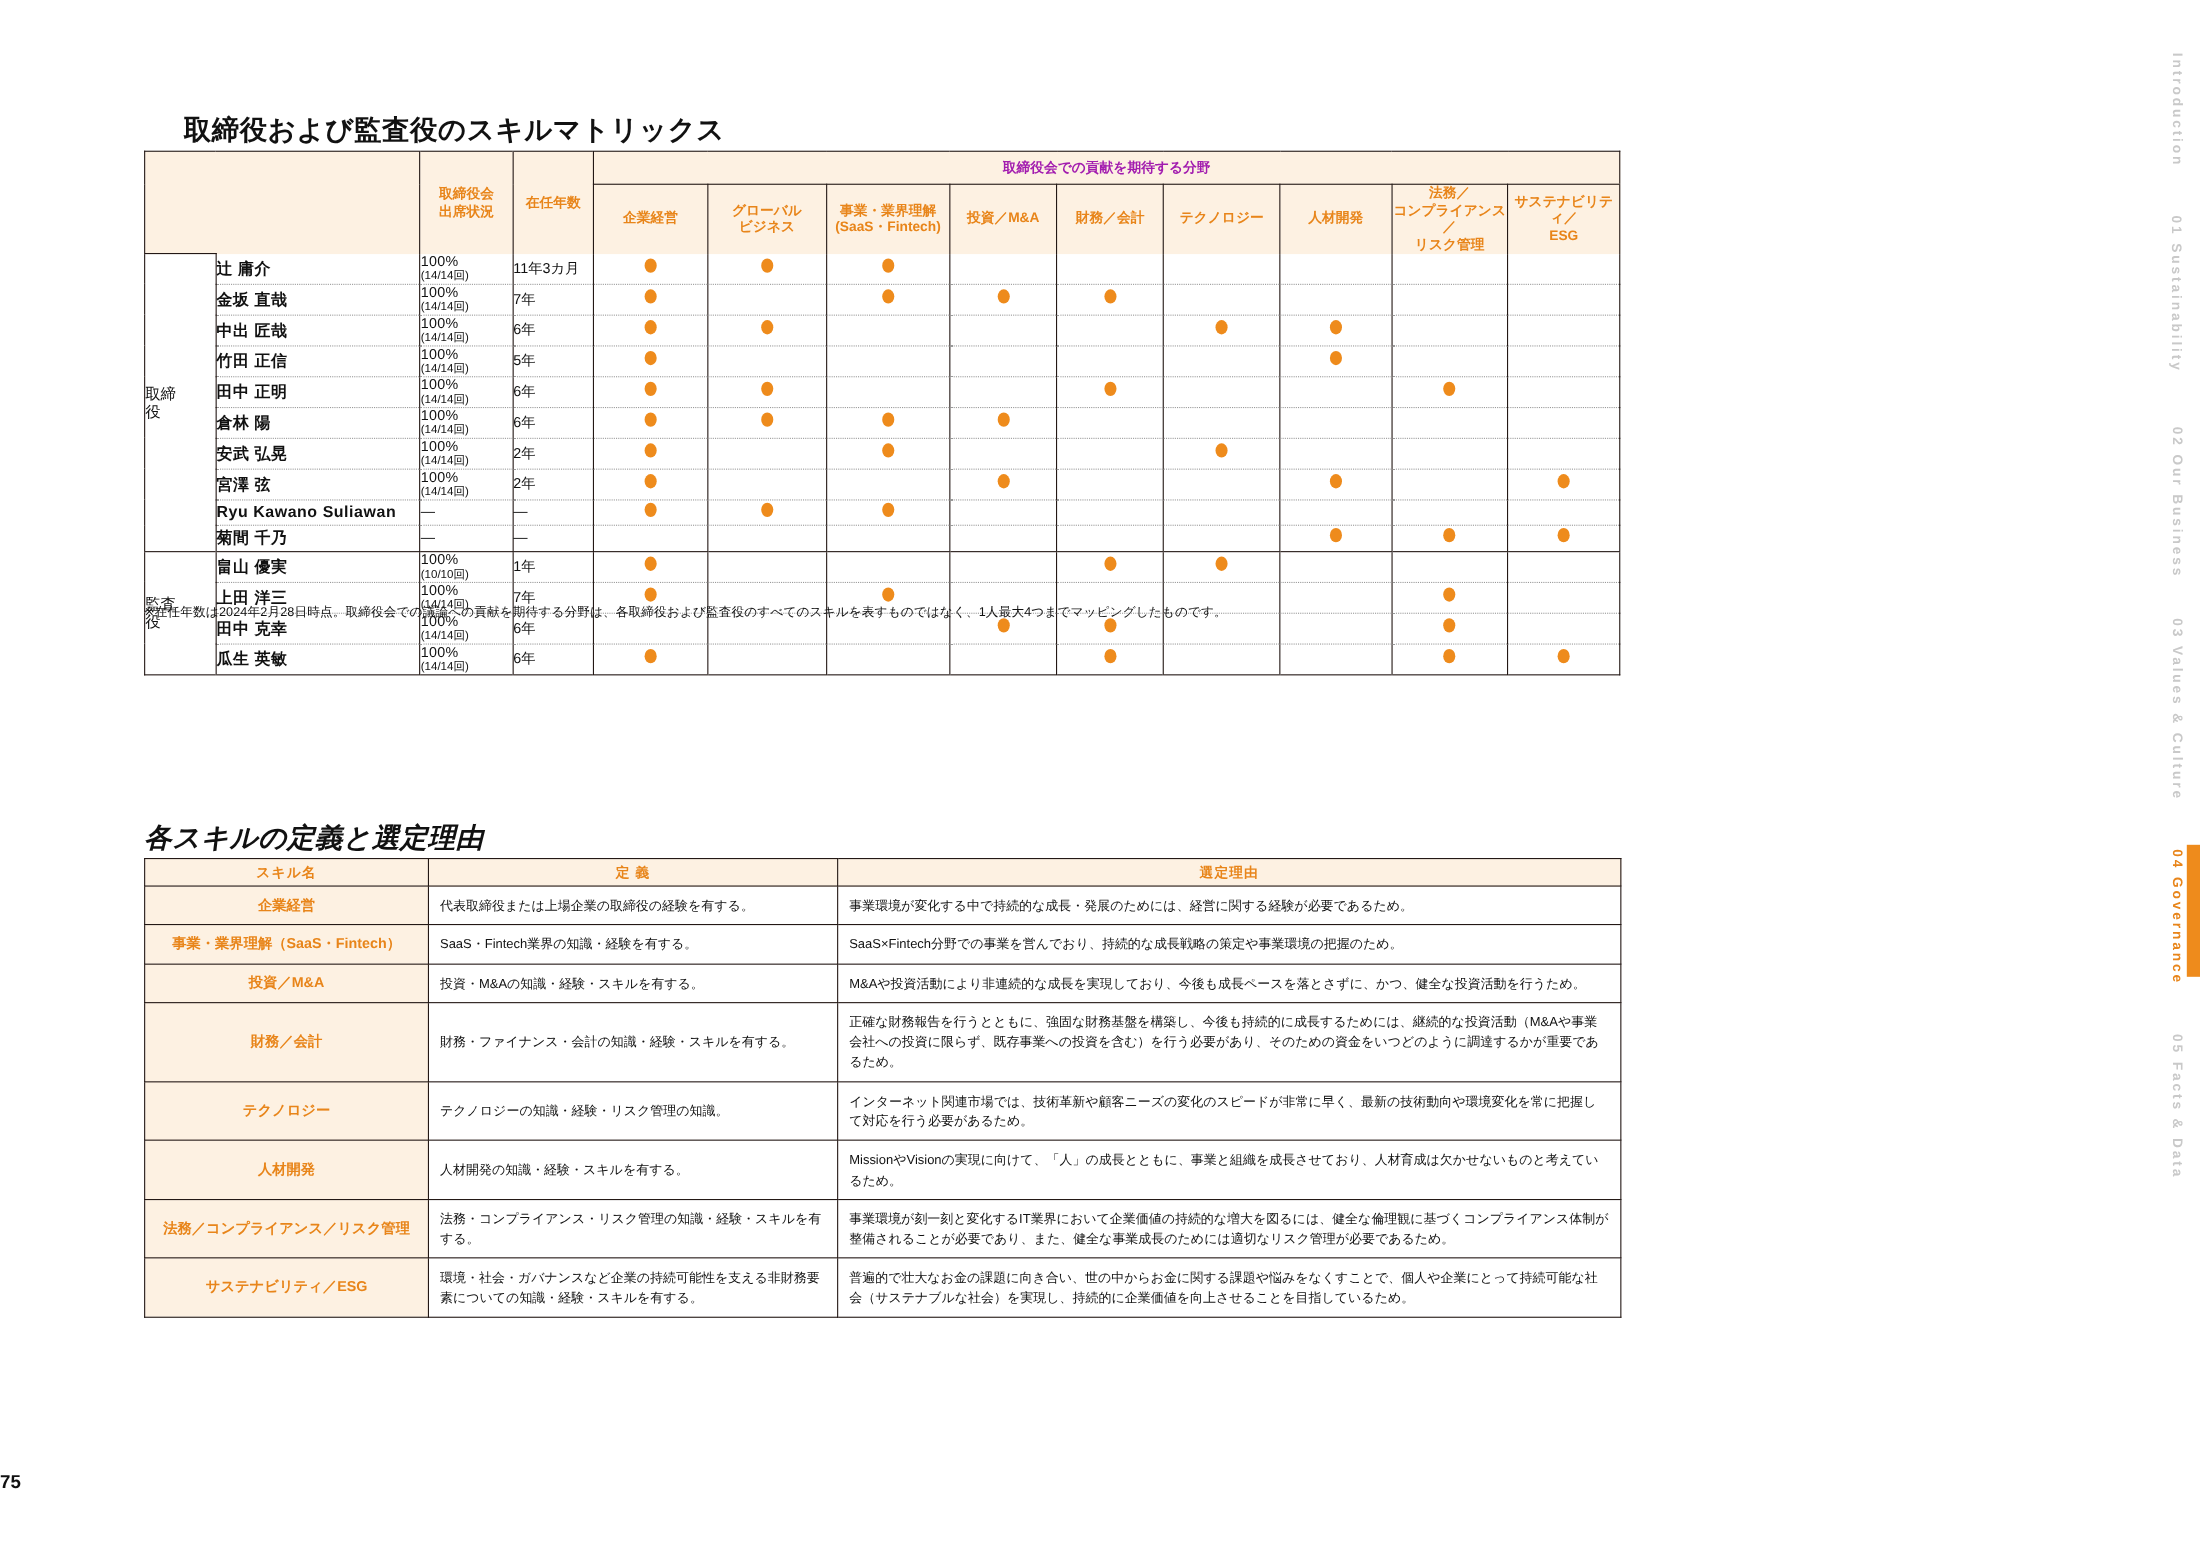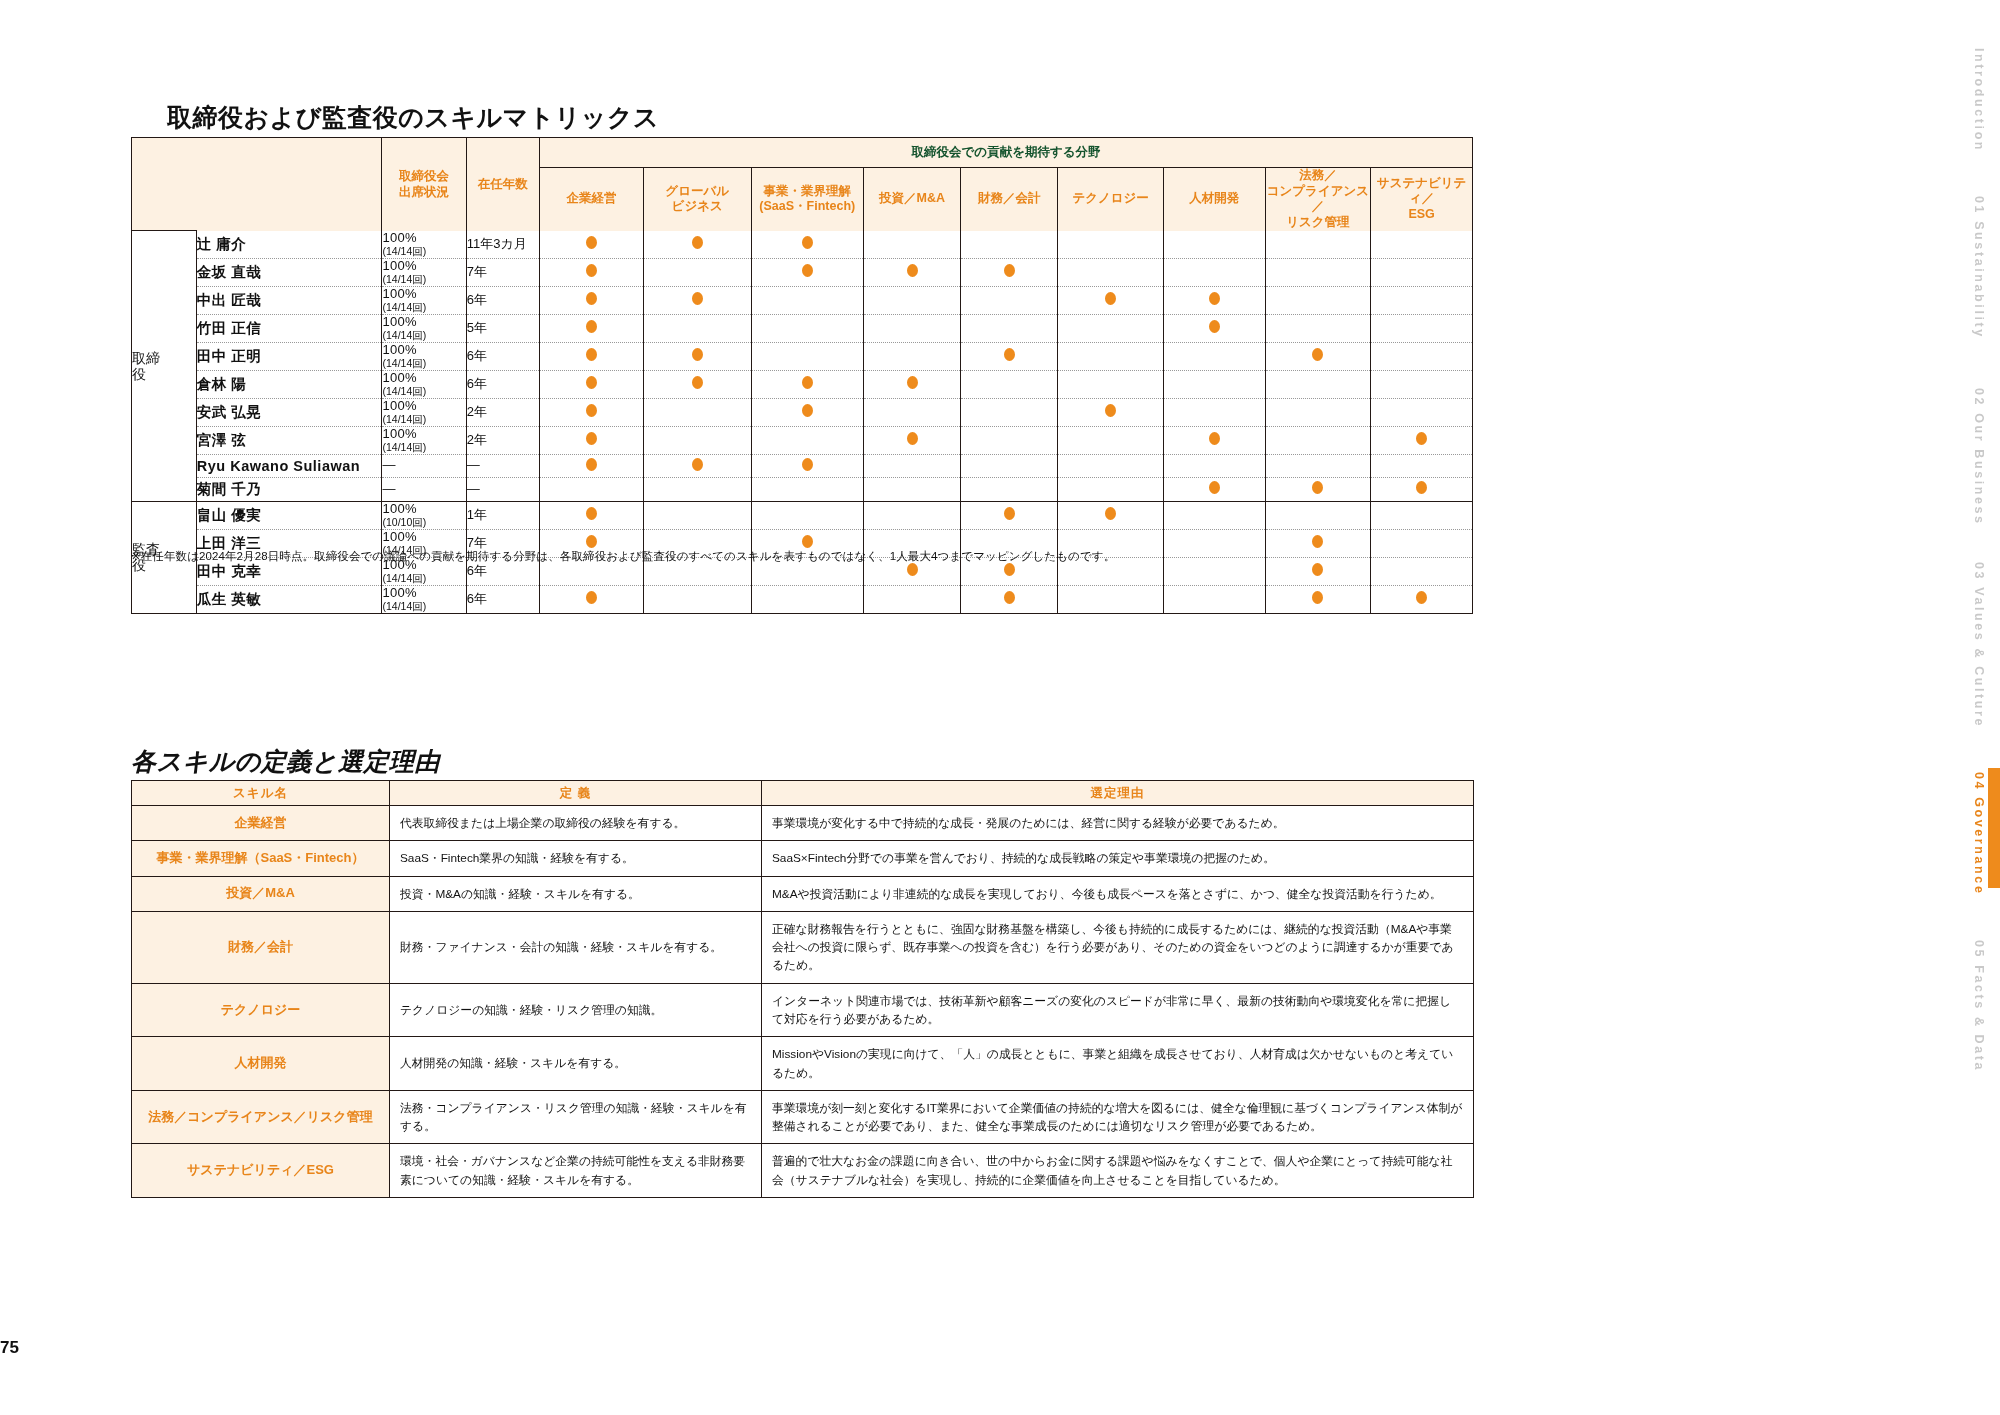--- a/index.html
+++ b/index.html
@@ -48,21 +48,21 @@
   table.matrix th, table.matrix td { padding:0; }
 
   .hdr-blank { background:#fdf1e2; border-right:1px solid #231815; }
   .hdr-cell {
     background:#fdf1e2; color:#e8851a; font-weight:bold;
     font-size:12.5px; line-height:1.3; text-align:center;
     border-right:1px solid #231815; border-left:1px solid #231815;
     vertical-align:middle;
   }
   .hdr-group {
-    background:#fdf1e2; color:#14532d; font-weight:bold;
+    background:#fdf1e2; color:#a21caf; font-weight:bold;
     font-size:12.5px; text-align:center; height:30px;
     border-bottom:1px solid #231815;
   }
   .hdr-skill {
     background:#fdf1e2; color:#e8851a; font-weight:bold;
     font-size:12.5px; line-height:1.25; text-align:center;
     border-left:1px solid #231815;
     height:45px; vertical-align:middle; padding:2px 1px;
   }
   .grp-label {

